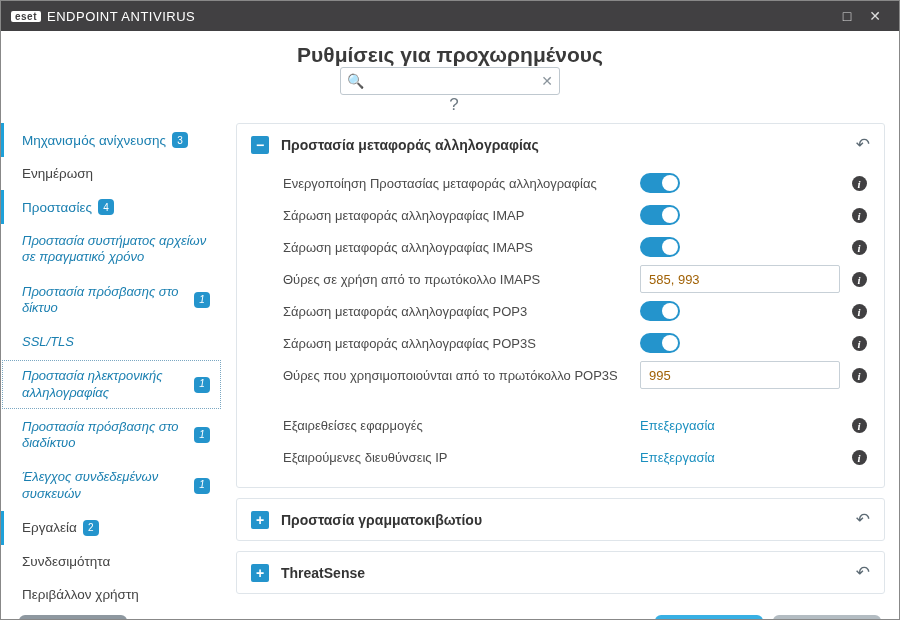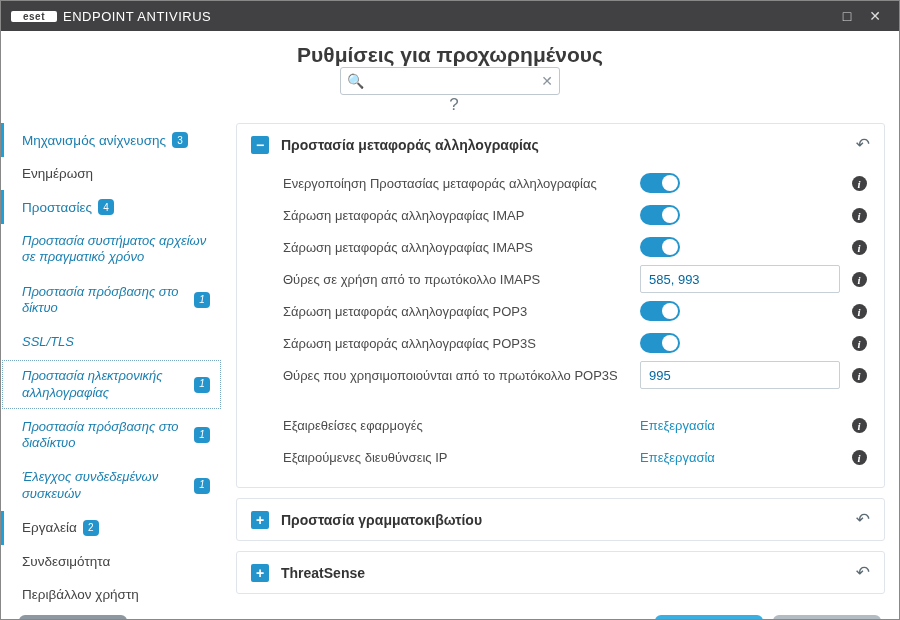--- a/index.html
+++ b/index.html
@@ -1,20 +1,20 @@
 <!DOCTYPE html>
 <html><head>
 <meta charset="utf-8">
 <style>
   * { box-sizing: border-box; margin: 0; padding: 0; font-family: "Segoe UI", Arial, sans-serif; }
   body { background:#fff; width:900px; height:620px; overflow:hidden; border:1px solid #888; }
 
   
   .titlebar { height:30px; background:#414042; color:#fff; display:flex; align-items:center; padding:0 10px; font-size:12px; }
-  .titlebar .brand { font-weight:bold; letter-spacing:0.5px; background:#fff; color:#414042; padding:0 12px; border-radius:2px; margin-right:6px; font-size:10px; }
+  .titlebar .brand { font-weight:bold; letter-spacing:0.5px; background:#fff; color:#414042; padding:0 4px; border-radius:2px; margin-right:6px; font-size:10px; }
   .titlebar .title { font-size:13px; font-weight:500; letter-spacing:0.5px; }
   .titlebar .spacer { flex:1; }
   .titlebar .winbtn { width:28px; height:28px; display:flex; align-items:center; justify-content:center; color:#ddd; font-size:14px; cursor:pointer; }
 
   
   .headerrow { display:flex; align-items:center; padding:12px 18px 8px 18px;flex-direction:column; }
   .headerrow h1 { font-size:21px; font-weight:600; color:#3a3a3a; }
   .headerrow .grow { flex:1; }
   .searchwrap { position:relative; width:220px; height:28px; border:1px solid #bfc8cf; border-radius:3px; display:flex; align-items:center; padding:0 26px; background:#fff; }
   .searchwrap .mag { position:absolute; left:6px; color:#8a949c; font-size:14px; }
@@ -44,21 +44,21 @@
 
   .row { display:flex; align-items:center; min-height:32px; gap:8px; }
   .row .label { flex:1; font-size:13px; color:#4b4b4b; }
   .row .info { width:22px; text-align:center; color:#343434; font-size:14px; cursor:pointer; }
   .row .ctrl { width:200px; display:flex; align-items:center; }
 
   
   .switch { width:40px; height:20px; border-radius:10px; background:#2494cc; position:relative; cursor:pointer; }
   .switch::after { content:""; position:absolute; top:2px; right:2px; width:16px; height:16px; background:#fff; border-radius:50%; }
 
-  .txtinput { width:200px; height:28px; border:1px solid #c7d0d7; border-radius:2px; padding:0 8px; font-size:13px; color:#0369a1; }
+  .txtinput { width:200px; height:28px; border:1px solid #c7d0d7; border-radius:2px; padding:0 8px; font-size:13px; color:#a16207; }
 
   .linkbtn { color:#1a8fbf; font-size:13px; cursor:pointer; }
 
   
   .footer { height:58px; border-top:0; display:flex; align-items:center; padding:0 18px; gap:10px; }
   .footer .grow { flex:1; }
   .btn { height:34px; min-width:108px; border:none; border-radius:6px; font-size:14px; cursor:pointer; display:inline-flex; align-items:center; justify-content:center; gap:6px; }
   .btn-default { background:#8e98a0; color:#fff; }
   .btn-primary { background:#38b0e4; color:#fff; }
   .btn-muted   { background:#b3bcc2; color:#fff; }

